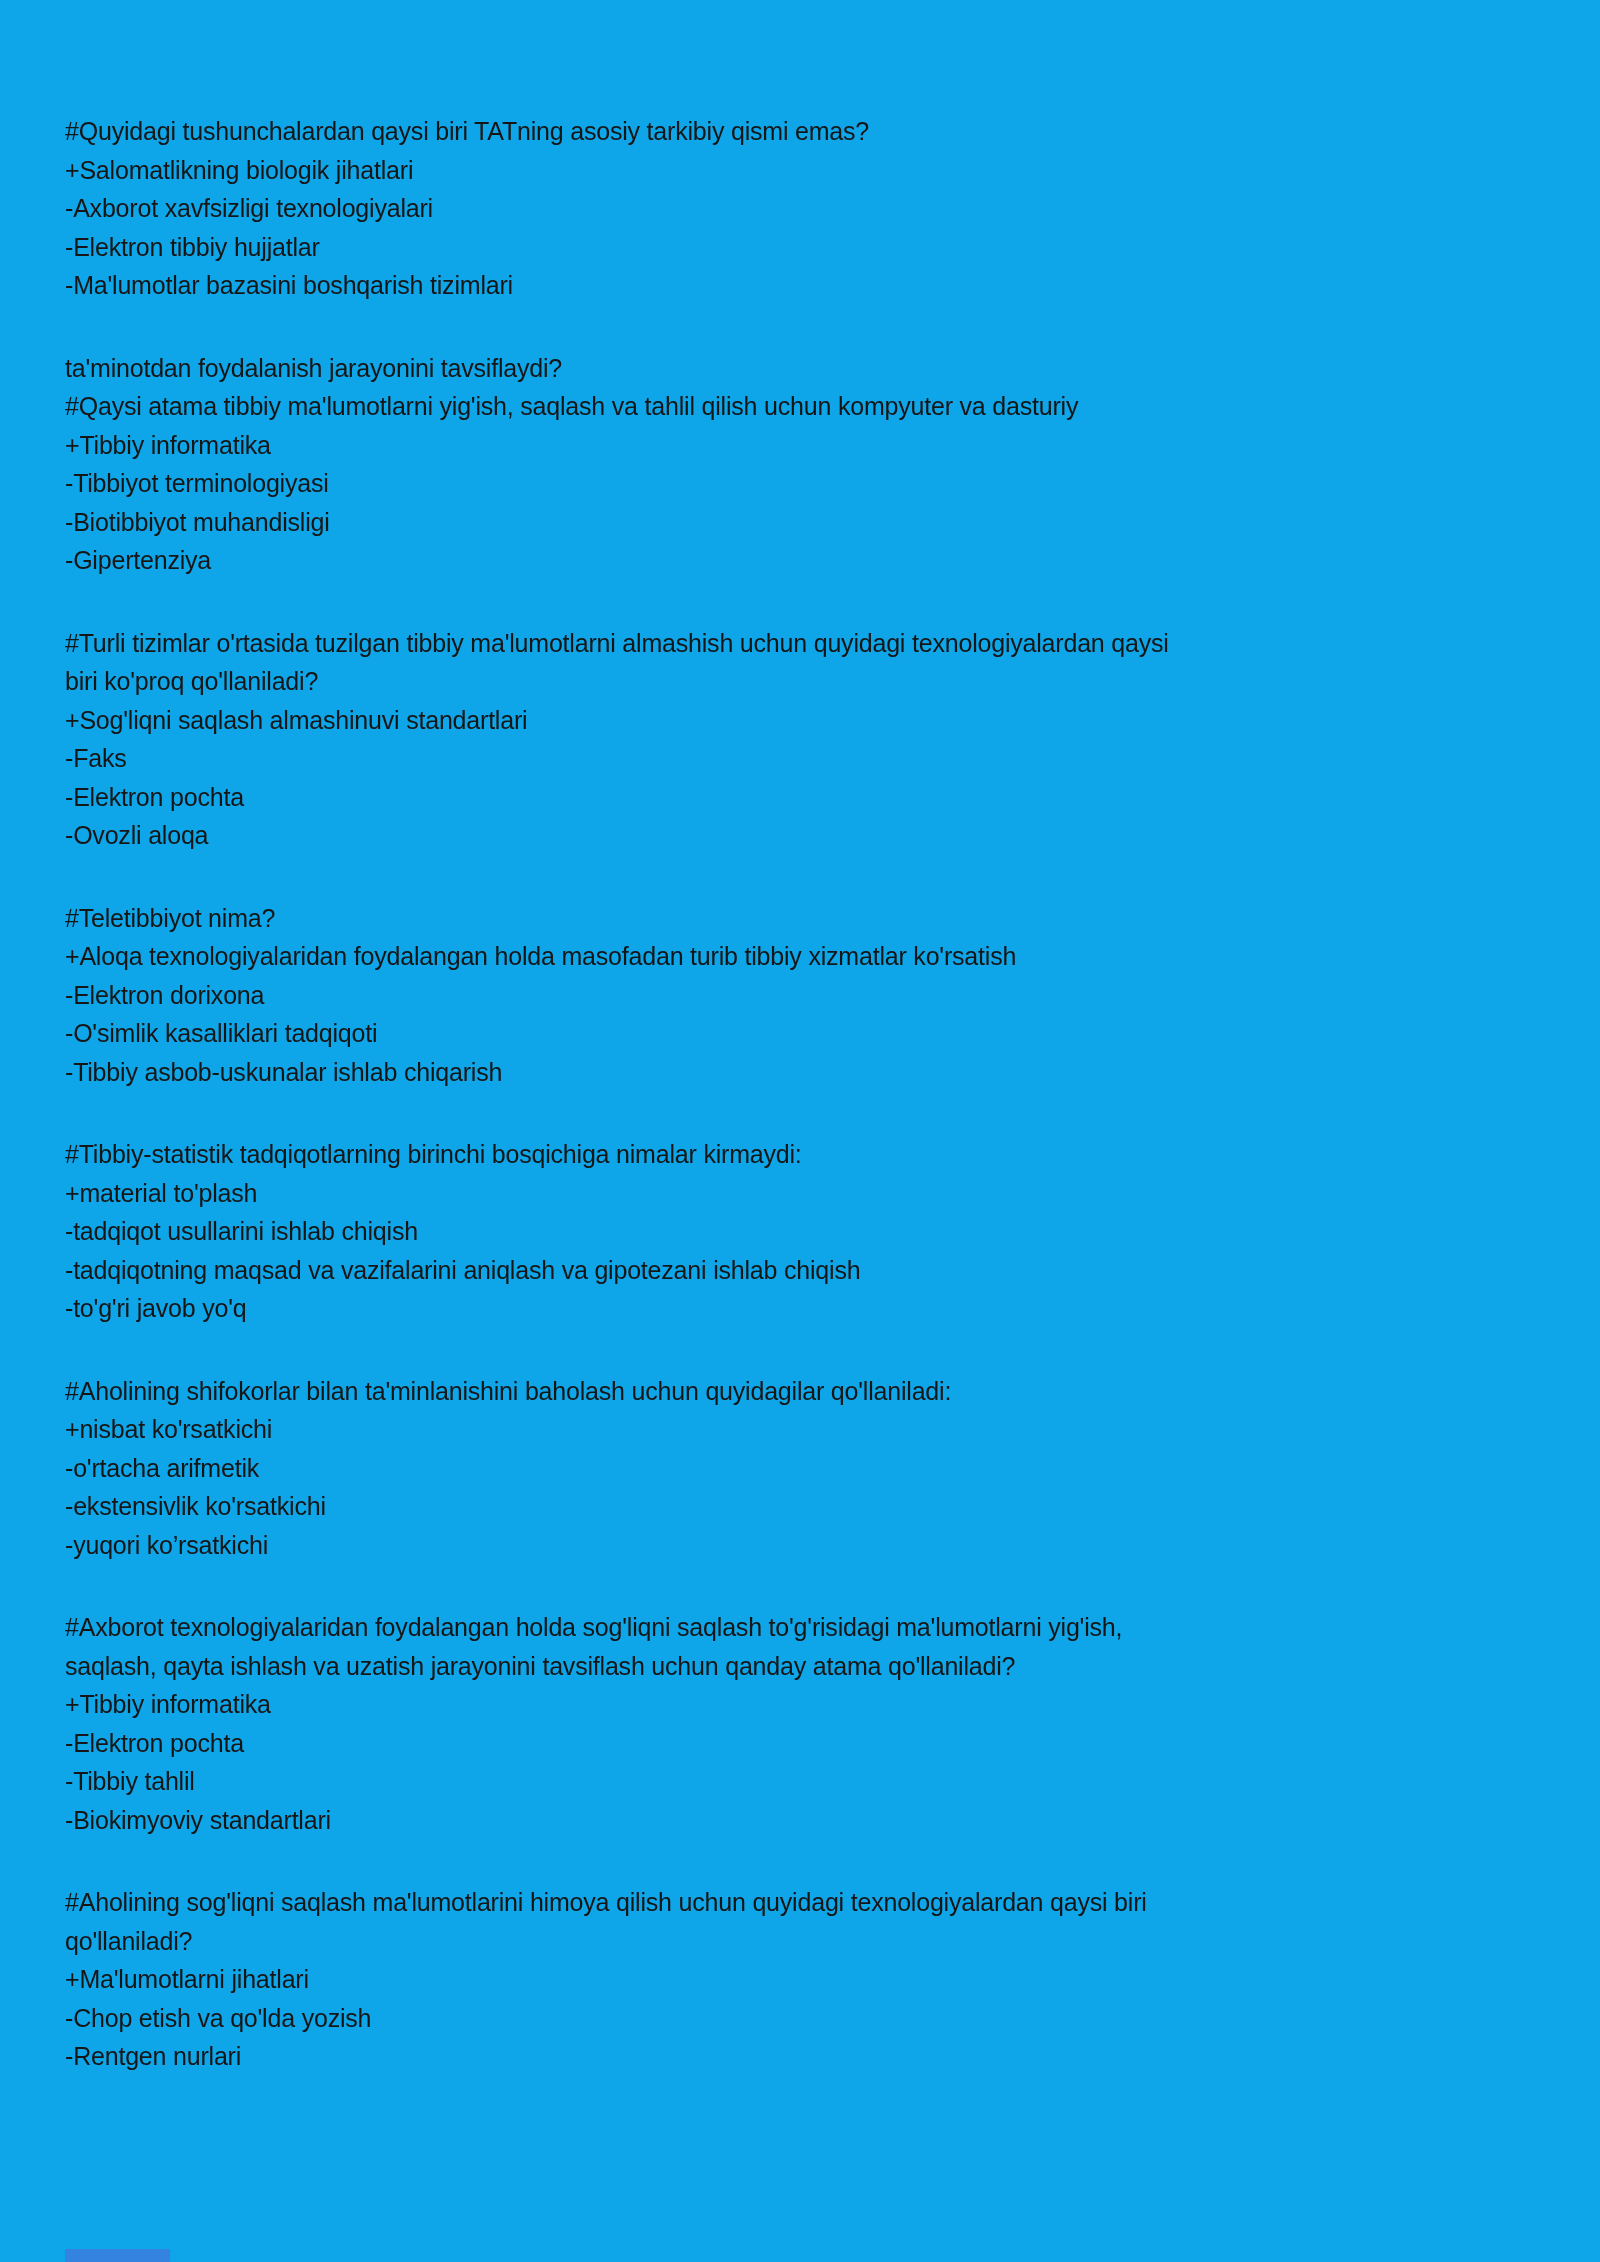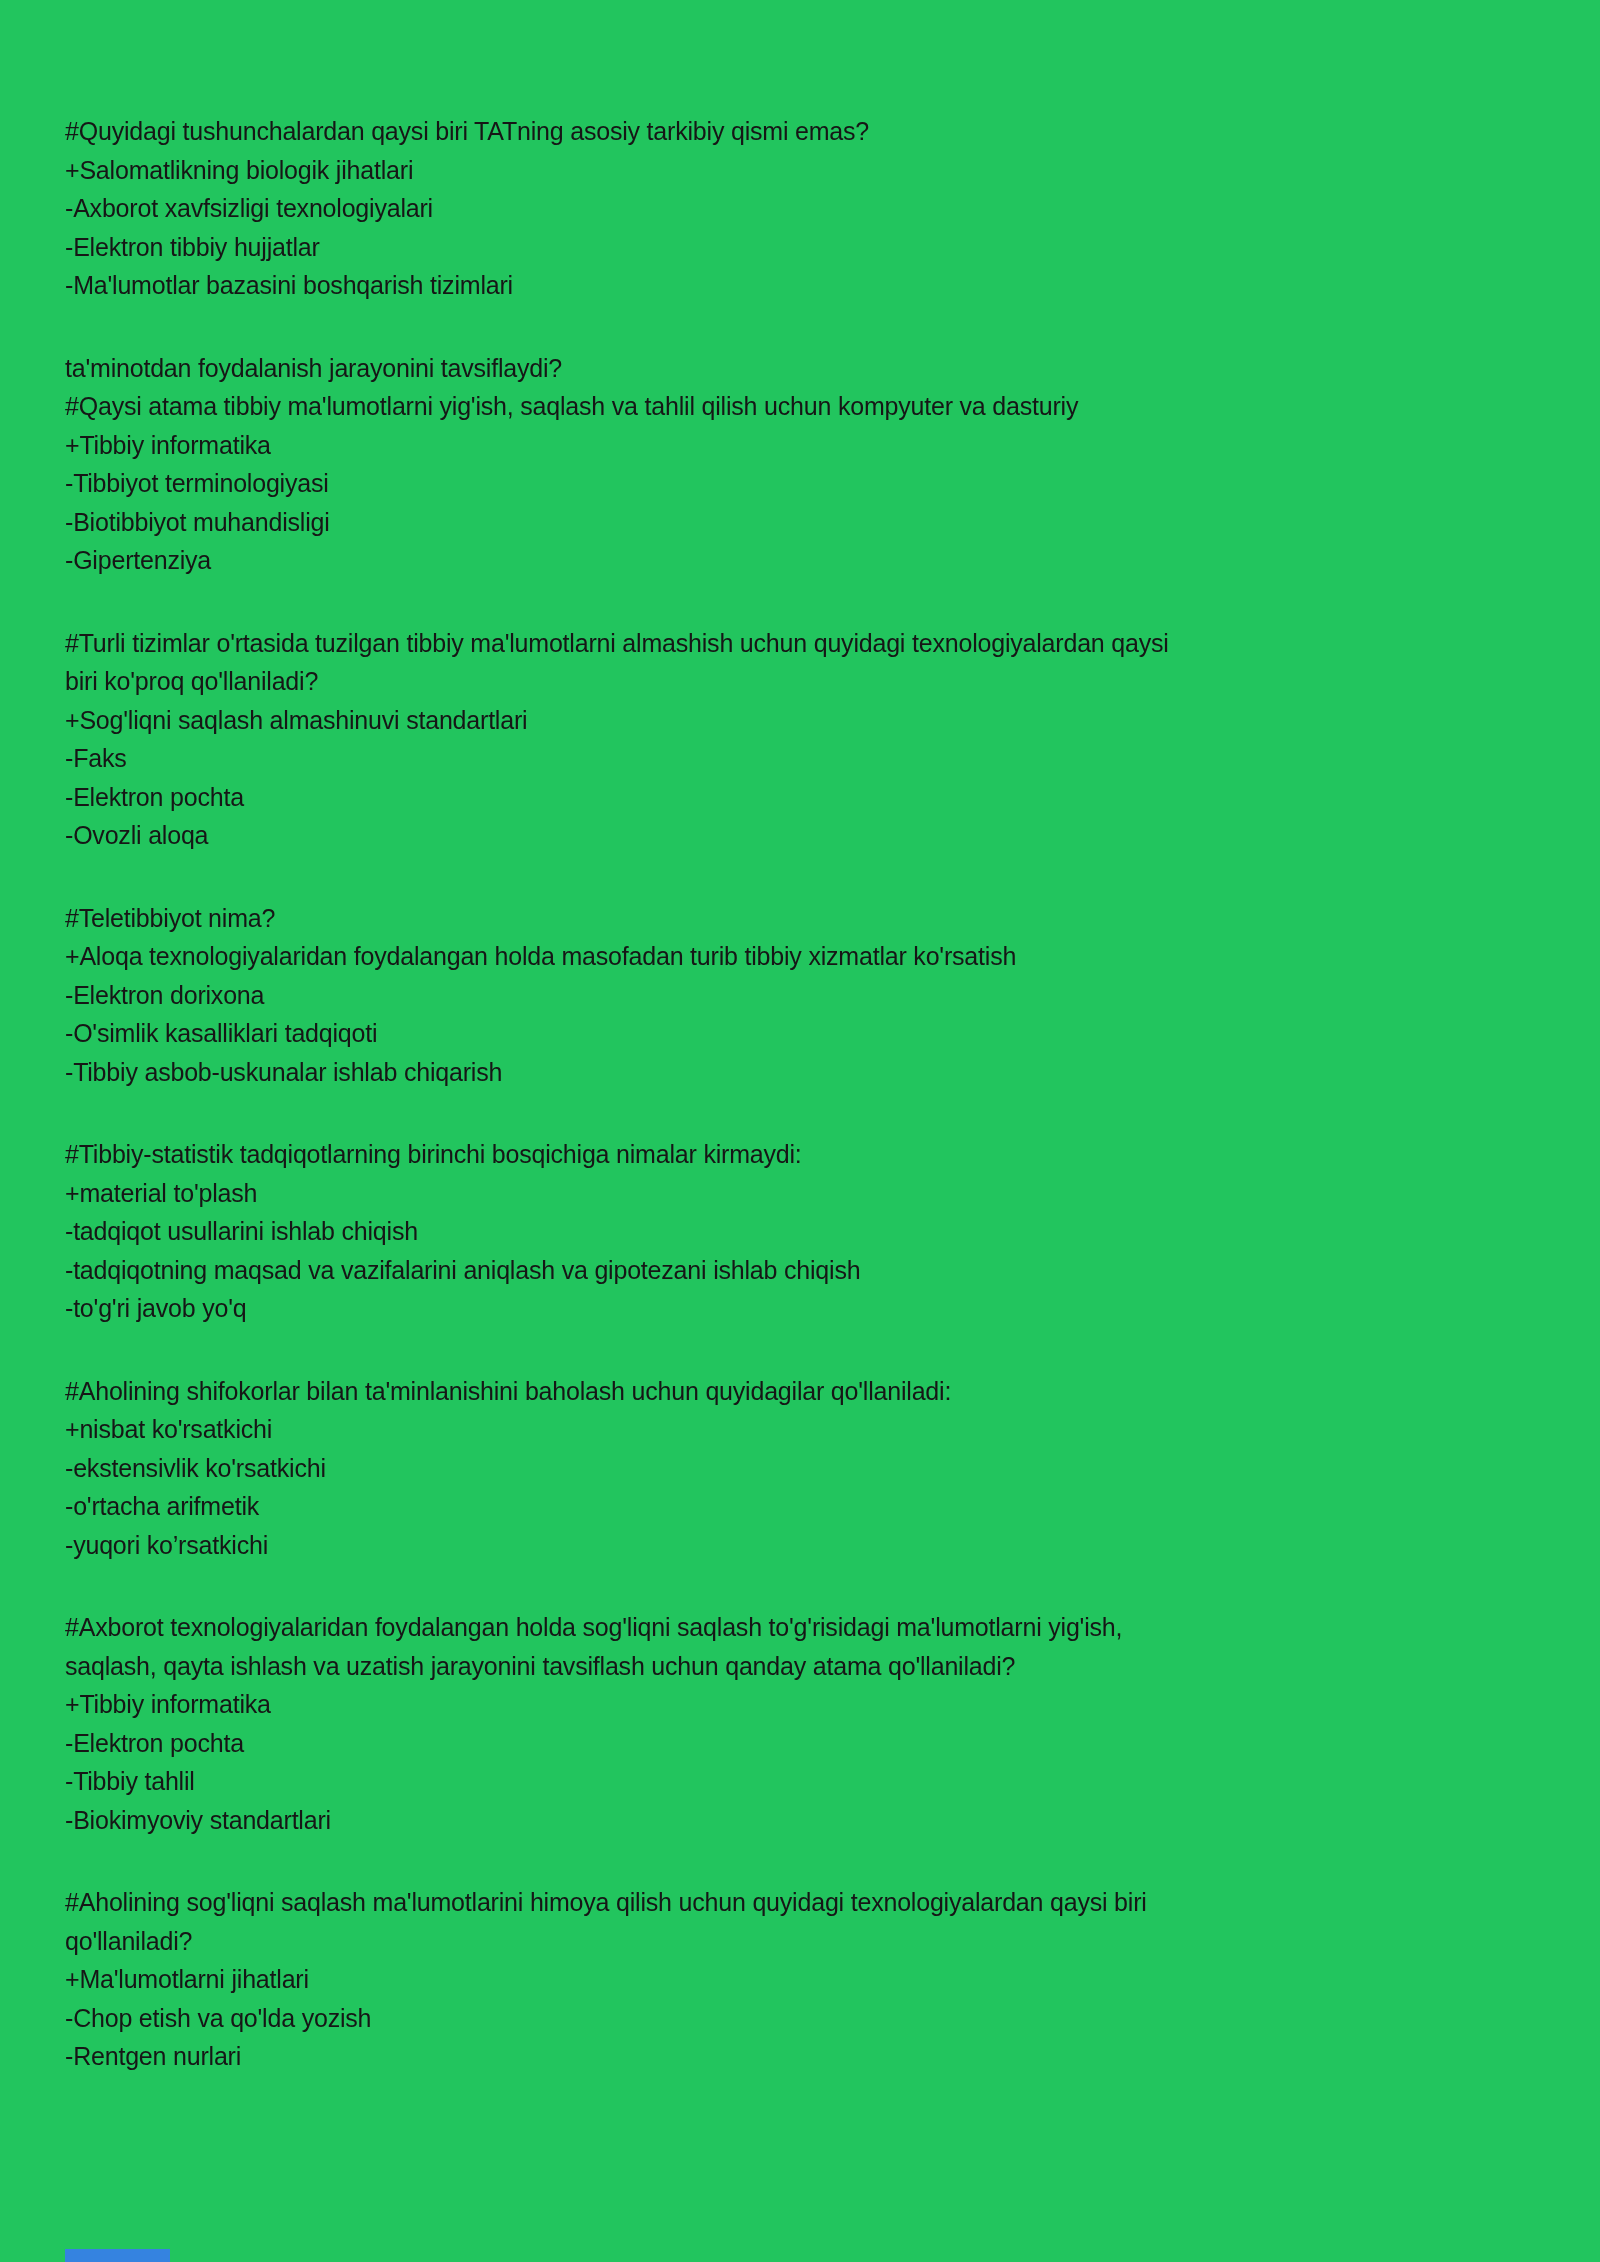--- a/index.html
+++ b/index.html
@@ -4,21 +4,21 @@
 <style>
   html, body {
     margin: 0;
     padding: 0;
     background: #ffffff;
   }
   #page {
     position: relative;
     width: 1600px;
     height: 2262px;
-    background: #22c55e;
+    background: #0ea5e9;
     overflow: hidden;
     font-family: "Liberation Sans", sans-serif;
     font-size: 25px;
     line-height: 38.5px;
     color: #161616;
     box-sizing: border-box;
     padding: 112px 65px 0 65px;
     letter-spacing: -0.2px;
   }
   .question-block {
@@ -73,22 +73,22 @@
       <div class="question-block">
         <div class="doc-line">#Tibbiy-statistik tadqiqotlarning birinchi bosqichiga nimalar kirmaydi:</div>
         <div class="doc-line">+material to'plash</div>
         <div class="doc-line">-tadqiqot usullarini ishlab chiqish</div>
         <div class="doc-line">-tadqiqotning maqsad va vazifalarini aniqlash va gipotezani ishlab chiqish</div>
         <div class="doc-line">-to'g'ri javob yo'q</div>
       </div>
       <div class="question-block">
         <div class="doc-line">#Aholining shifokorlar bilan ta'minlanishini baholash uchun quyidagilar qo'llaniladi:</div>
         <div class="doc-line">+nisbat ko'rsatkichi</div>
+        <div class="doc-line">-o'rtacha arifmetik</div>
         <div class="doc-line">-ekstensivlik ko'rsatkichi</div>
-        <div class="doc-line">-o'rtacha arifmetik</div>
         <div class="doc-line">-yuqori ko’rsatkichi</div>
       </div>
       <div class="question-block">
         <div class="doc-line">#Axborot texnologiyalaridan foydalangan holda sog'liqni saqlash to'g'risidagi ma'lumotlarni yig'ish,</div>
         <div class="doc-line">saqlash, qayta ishlash va uzatish jarayonini tavsiflash uchun qanday atama qo'llaniladi?</div>
         <div class="doc-line">+Tibbiy informatika</div>
         <div class="doc-line">-Elektron pochta</div>
         <div class="doc-line">-Tibbiy tahlil</div>
         <div class="doc-line">-Biokimyoviy standartlari</div>
       </div>

